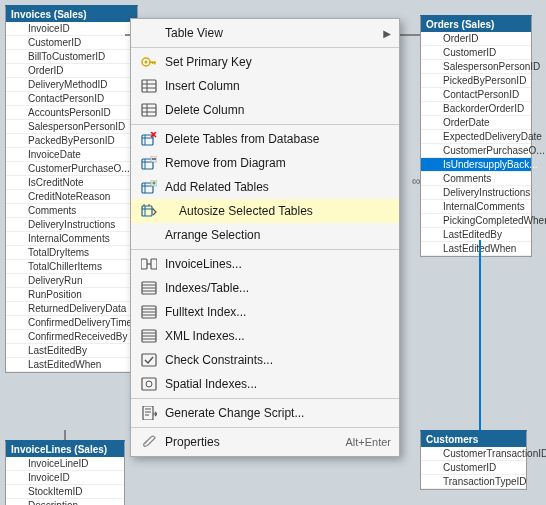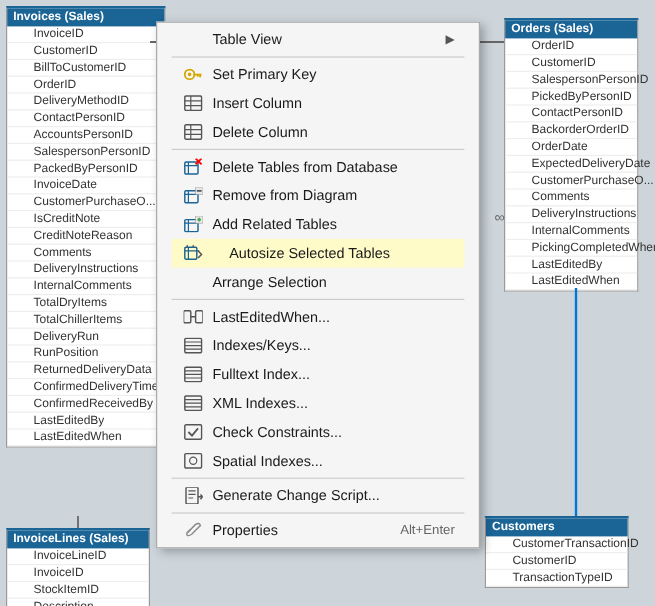--- a/index.html
+++ b/index.html
@@ -50,21 +50,21 @@
     
     .context-menu {
       position: absolute;
       top: 18px;
       left: 130px;
       width: 270px;
       background: #f5f5f5;
       border: 1px solid #aaa;
       box-shadow: 3px 3px 8px rgba(0,0,0,0.3);
       z-index: 100;
-      padding: 2px 12px;
+      padding: 2px 0;
     }
     .menu-item {
       display: flex;
       align-items: center;
       padding: 4px 8px;
       cursor: pointer;
       color: #1a1a1a;
       position: relative;
     }
     .menu-item.highlighted {
@@ -141,37 +141,38 @@
     <div class="table-header">Orders (Sales)</div>
     <div class="table-row">OrderID</div>
     <div class="table-row">CustomerID</div>
     <div class="table-row">SalespersonPersonID</div>
     <div class="table-row">PickedByPersonID</div>
     <div class="table-row">ContactPersonID</div>
     <div class="table-row">BackorderOrderID</div>
     <div class="table-row">OrderDate</div>
     <div class="table-row">ExpectedDeliveryDate</div>
     <div class="table-row">CustomerPurchaseO...</div>
+    <div class="table-row selected">IsUndersupplyBack...</div>
     <div class="table-row">Comments</div>
     <div class="table-row">DeliveryInstructions</div>
     <div class="table-row">InternalComments</div>
     <div class="table-row">PickingCompletedWhen</div>
     <div class="table-row">LastEditedBy</div>
     <div class="table-row">LastEditedWhen</div>
   </div>
 
   <div class="db-table" style="left:5px;top:440px;width:120px;">
     <div class="table-header">InvoiceLines (Sales)</div>
     <div class="table-row">InvoiceLineID</div>
     <div class="table-row">InvoiceID</div>
     <div class="table-row">StockItemID</div>
     <div class="table-row">Description</div>
   </div>
 
-  <div class="db-table" style="left:404px;top:430px;width:120px;">
+  <div class="db-table" style="left:420px;top:430px;width:107px;">
     <div class="table-header">Customers</div>
     <div class="table-row">CustomerTransactionID</div>
     <div class="table-row">CustomerID</div>
     <div class="table-row">TransactionTypeID</div>
   </div>
 
   <svg style="position:absolute;top:0;left:0;width:546px;height:505px;pointer-events:none;">
 
     <line x1="125" y1="35" x2="420" y2="35" stroke="#666" stroke-width="1.5"></line>
 
@@ -280,32 +281,32 @@
     </div>
     <div class="menu-separator"></div>
     <div class="menu-item">
       <span class="menu-icon">
         <svg width="16" height="14" viewBox="0 0 16 14">
           <rect x="0" y="2" width="6" height="10" rx="1" fill="none" stroke="#555" stroke-width="1.2"></rect>
           <rect x="10" y="2" width="6" height="10" rx="1" fill="none" stroke="#555" stroke-width="1.2"></rect>
           <line x1="6" y1="7" x2="10" y2="7" stroke="#555" stroke-width="1.2"></line>
         </svg>
       </span>
-      <span class="menu-label">LastEditedWhen...</span>
+      <span class="menu-label">InvoiceLines...</span>
     </div>
     <div class="menu-item">
       <span class="menu-icon">
         <svg width="16" height="14" viewBox="0 0 16 14">
           <rect x="1" y="1" width="14" height="12" rx="1" fill="none" stroke="#555" stroke-width="1.2"></rect>
           <line x1="1" y1="4" x2="15" y2="4" stroke="#555" stroke-width="1"></line>
           <line x1="1" y1="7" x2="15" y2="7" stroke="#555" stroke-width="1"></line>
           <line x1="1" y1="10" x2="15" y2="10" stroke="#555" stroke-width="1"></line>
         </svg>
       </span>
-      <span class="menu-label">Indexes/Keys...</span>
+      <span class="menu-label">Indexes/Table...</span>
     </div>
     <div class="menu-item">
       <span class="menu-icon">
         <svg width="16" height="14" viewBox="0 0 16 14">
           <rect x="1" y="1" width="14" height="12" rx="1" fill="none" stroke="#555" stroke-width="1.2"></rect>
           <line x1="1" y1="4" x2="15" y2="4" stroke="#555" stroke-width="1"></line>
           <line x1="1" y1="7" x2="15" y2="7" stroke="#555" stroke-width="1"></line>
           <line x1="1" y1="10" x2="15" y2="10" stroke="#555" stroke-width="1"></line>
         </svg>
       </span>

